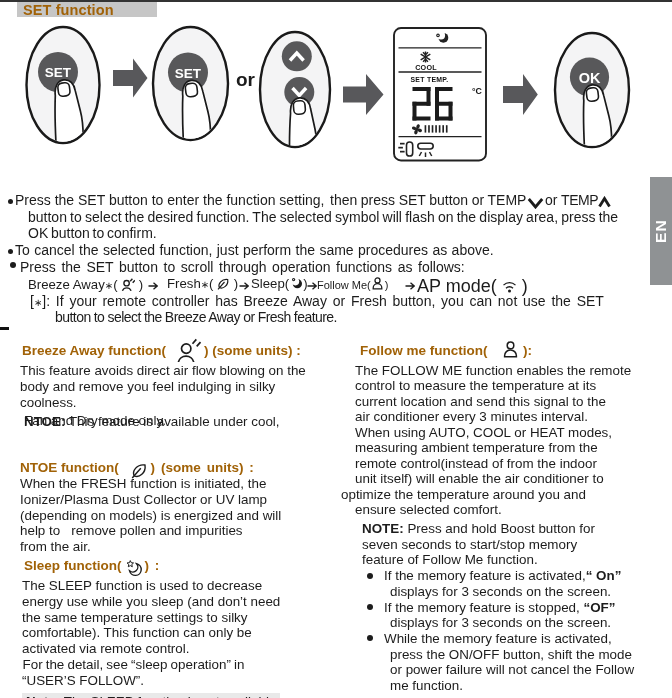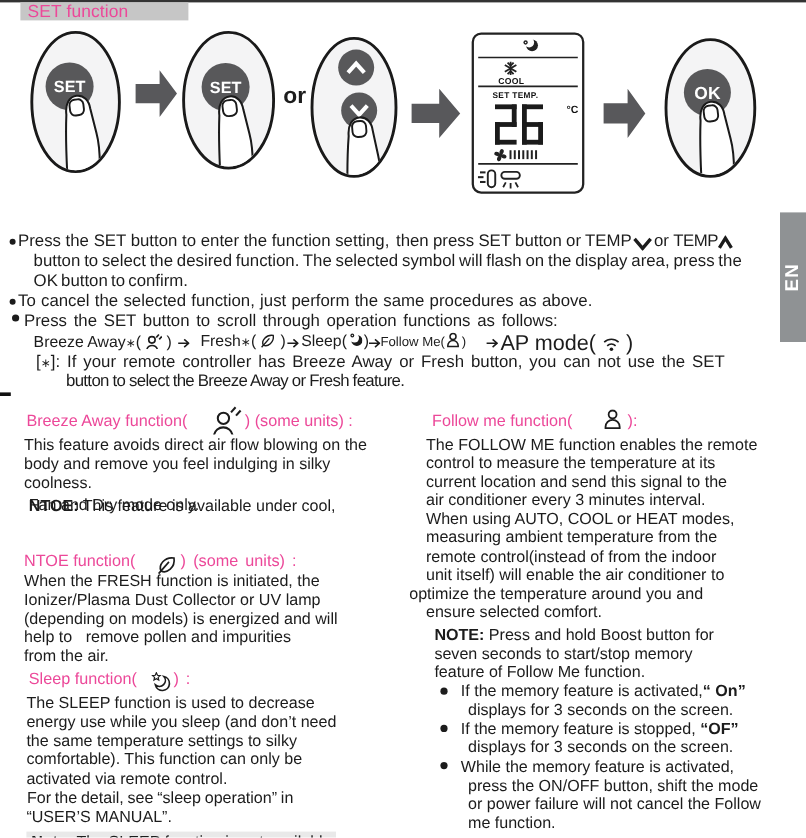--- a/index.html
+++ b/index.html
@@ -1,18 +1,18 @@
 <!DOCTYPE html>
 <html><head><meta charset="utf-8">
 <style>
 html,body{margin:0;padding:0}
 body{width:672px;height:698px;position:relative;overflow:hidden;background:#fff;font-family:"Liberation Sans",sans-serif}
 .t{position:absolute;white-space:pre;line-height:1;font-size:13.4px;color:#1c1c1c}
 .tb{position:absolute;white-space:pre;line-height:1;font-size:14px;color:#1c1c1c}
-.hd{position:absolute;white-space:pre;line-height:1;font-size:13.5px;font-weight:normal;color:#ec4899}
+.hd{position:absolute;white-space:pre;line-height:1;font-size:13.5px;font-weight:bold;color:#a16207}
 .dot{position:absolute;background:#1c1c1c;border-radius:50%}
 b{font-weight:bold}
 svg.abs{position:absolute}
 </style></head>
 <body>
 <div style="position:absolute;left:0;top:0;width:672px;height:2.2px;background:#333"></div>
 <div style="position:absolute;left:17px;top:1.5px;width:140px;height:15px;background:#c6c6c6"></div>
 <div class="hd" style="left:23px;top:2.5px;font-size:14.5px;letter-spacing:.1px">SET function</div>
 <svg class="abs" style="left:0;top:0" width="672" height="172" viewBox="0 0 672 172">
 <defs>
@@ -243,21 +243,21 @@
     <path d="M10.6,3.75 A5.9,5.9 0 1 1 3.55,10.8 A5.0,5.0 0 0 0 10.6,3.75 Z" fill="none" stroke="#1c1c1c" stroke-width="1.4"></path>
     <path d="M0.00,-3.40 L-0.94,-1.29 L-3.23,-1.05 L-1.52,0.49 L-2.00,2.75 L-0.00,1.60 L2.00,2.75 L1.52,0.49 L3.23,-1.05 L0.94,-1.29 Z" transform="translate(4.3,4.0)" fill="#fff" stroke="#1c1c1c" stroke-width="1"></path>
   </svg>
 <div class="hd" style="left:144.5px;top:558.9px;word-spacing:2px">) :</div>
 <div class="t" style="left:22px;top:579.3px">The SLEEP function is used to decrease</div>
 <div class="t" style="left:22px;top:595.0px">energy use while you sleep (and don’t need</div>
 <div class="t" style="left:22px;top:610.7px">the same temperature settings to silky</div>
 <div class="t" style="left:22px;top:626.4px">comfortable). This function can only be</div>
 <div class="t" style="left:22px;top:642.1px">activated via remote control.</div>
 <div class="t" style="left:22.5px;top:658.3px;word-spacing:-0.6px">For the detail, see “sleep operation” in</div>
-<div class="t" style="left:22px;top:673.8px">“USER’S MANUAL”.</div>
+<div class="t" style="left:22px;top:673.8px">“USER’S FOLLOW”.</div>
 <div style="position:absolute;left:22px;top:692.5px;width:258px;height:14px;background:#e9e9e9"></div>
 <div class="t" style="left:26px;top:694.8px"><b>Note:</b> The SLEEP function is not available</div>
 
 <div class="hd" style="left:360px;top:344.3px">Follow me function(</div>
 <svg class="abs" style="left:503px;top:341.2px" width="15" height="17" viewBox="0 0 15 17">
     <g fill="none" stroke="#1c1c1c" stroke-width="1.5">
       <circle cx="7.5" cy="4.4" r="3.3"></circle>
       <path d="M1.6,15.7 L1.6,14.8 A 5.9 5.9 0 0 1 13.4,14.8 L13.4,15.7 Z"></path>
     </g>
   </svg>

